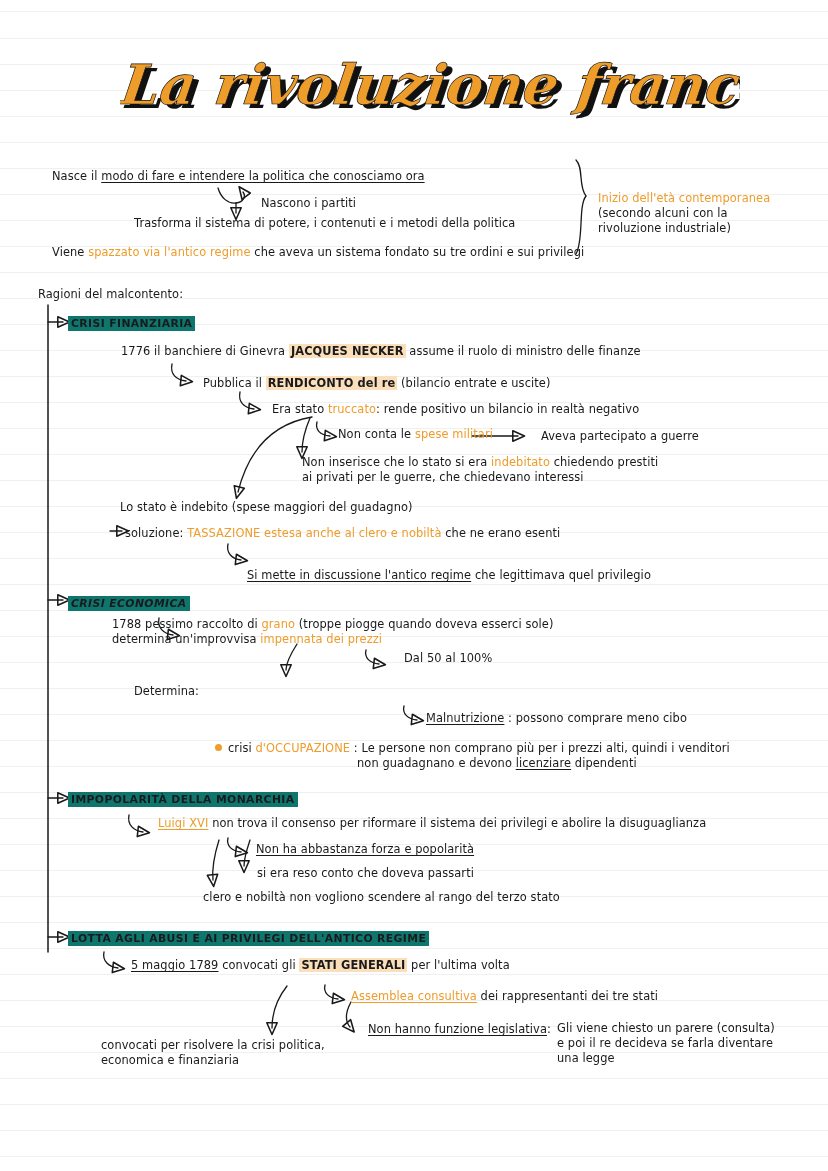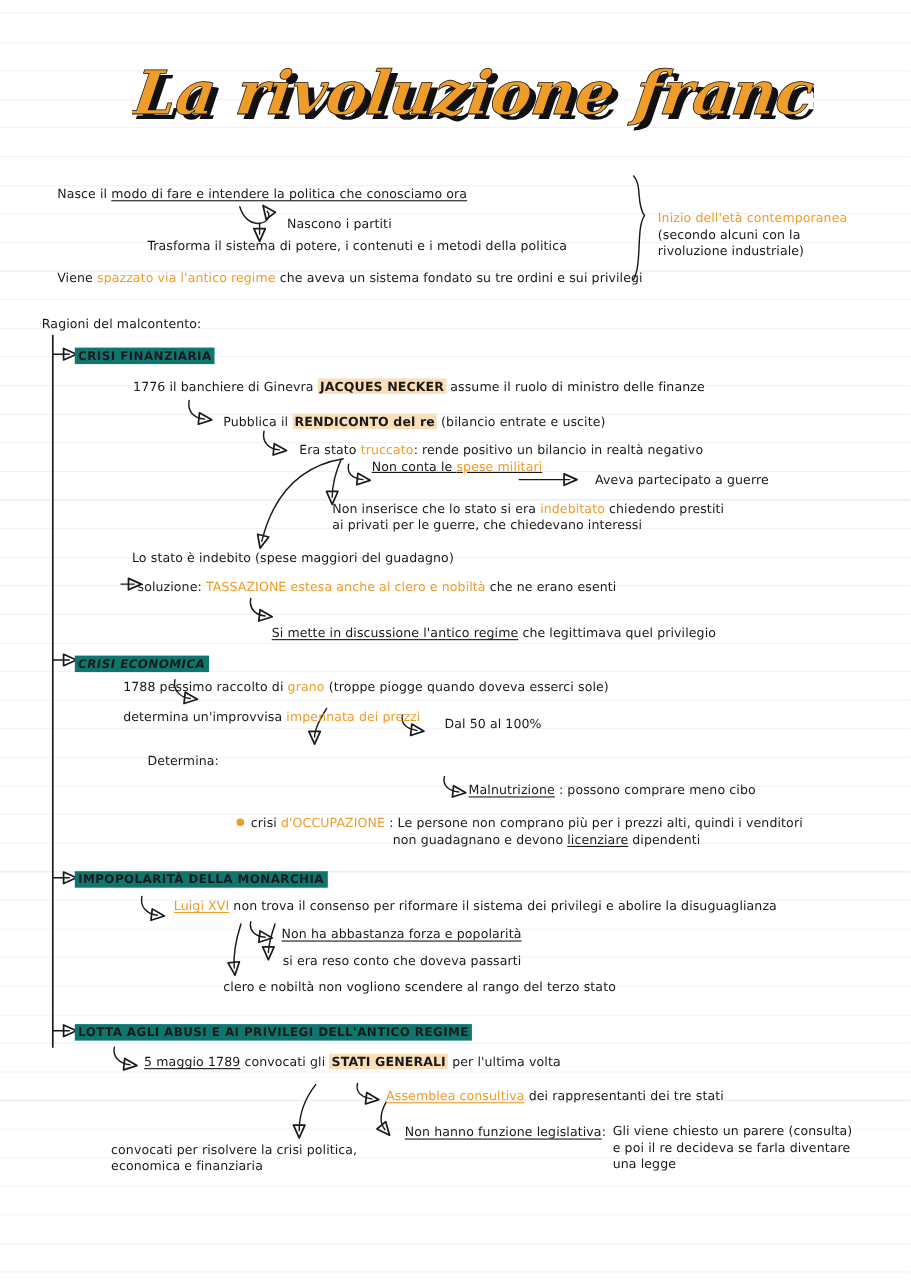--- a/index.html
+++ b/index.html
@@ -189,21 +189,21 @@
     </div>
 
     <div class="t" style="left:203px; top:376px;">
       <span>Pubblica il </span><span class="kw">RENDICONTO del re</span><span> (bilancio entrate e uscite)</span>
     </div>
 
     <div class="t" style="left:272px; top:402px;">
       <span>Era stato </span><span class="or">truccato</span><span>: rende positivo un bilancio in realtà negativo</span>
     </div>
 
-    <div class="t" style="left:338px; top:417px;text-decoration:underline;">
+    <div class="t" style="left:338px; top:427px;">
       <span>Non conta le </span><span class="or">spese militari</span>
     </div>
     <div class="t" style="left:541px; top:429px;">
       <span>Aveva partecipato a guerre</span>
     </div>
 
     <div class="t" style="left:302px; top:455px;">
       <span>Non inserisce che lo stato si era </span><span class="or">indebitato</span><span> chiedendo prestiti</span>
     </div>
     <div class="t" style="left:302px; top:470px;">
@@ -222,21 +222,21 @@
       <span class="u">Si mette in discussione l'antico regime</span><span> che legittimava quel privilegio</span>
     </div>
 
     <div class="t" style="left:68px; top:596px;font-style:italic;">
       <span class="hl">CRISI ECONOMICA</span>
     </div>
 
     <div class="t" style="left:112px; top:617px;">
       <span>1788 pessimo raccolto di </span><span class="or">grano</span><span> (troppe piogge quando doveva esserci sole)</span>
     </div>
-    <div class="t" style="left:112px; top:632px;margin-top:12px;">
+    <div class="t" style="left:112px; top:632px;">
       <span>determina un'improvvisa </span><span class="or">impennata dei prezzi</span>
     </div>
     <div class="t" style="left:404px; top:651px;">
       <span>Dal 50 al 100%</span>
     </div>
 
     <div class="t" style="left:134px; top:684px;">
       <span>Determina:</span>
     </div>
 

